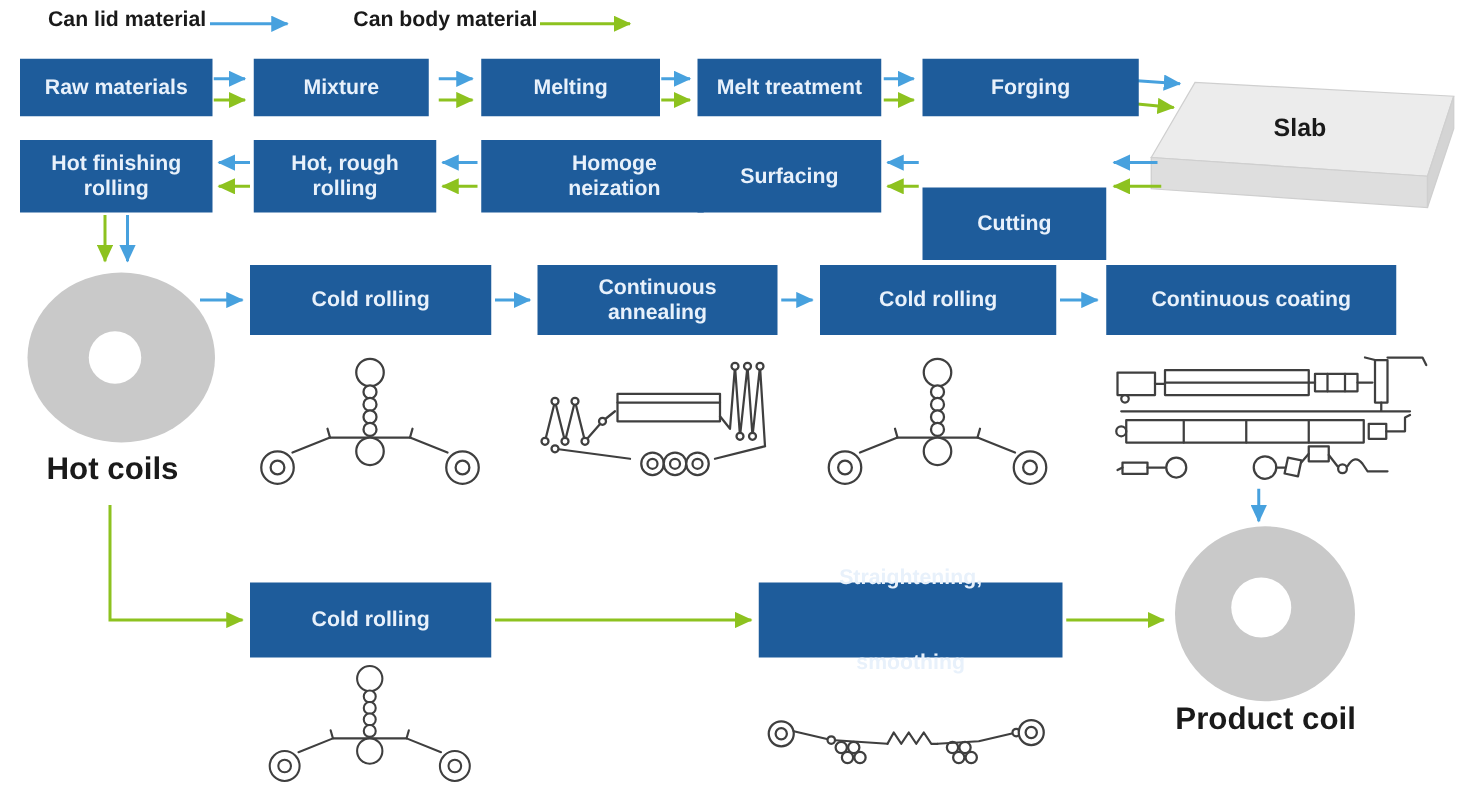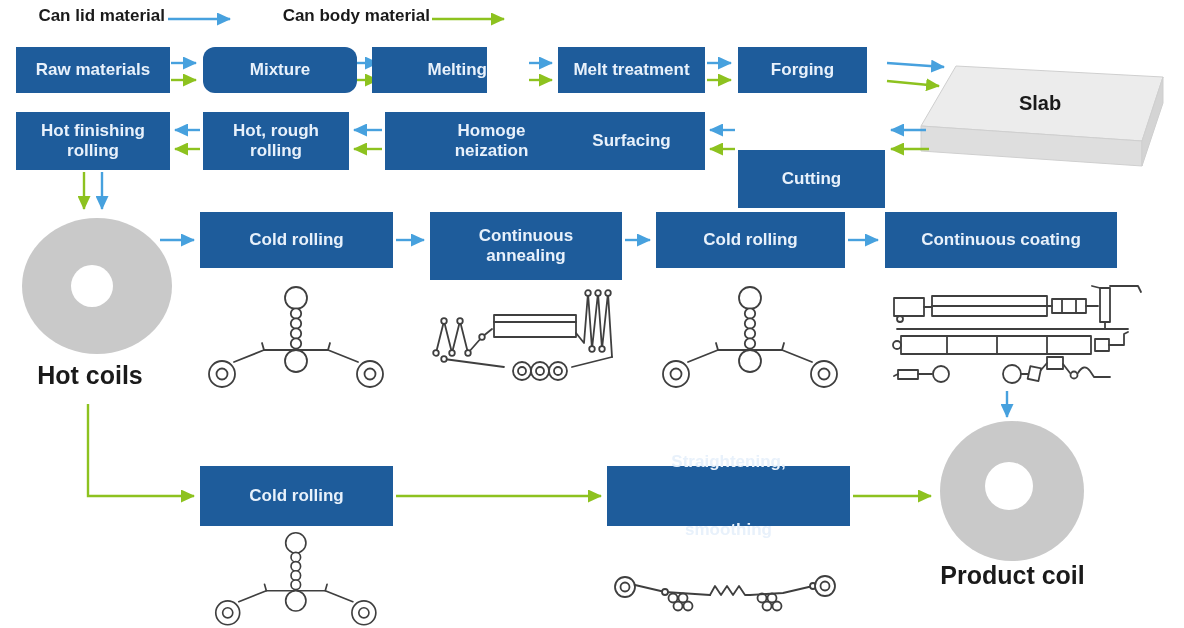--- a/index.html
+++ b/index.html
@@ -192,30 +192,30 @@
         <circle class="skf" cx="210" cy="21" r="4.5"></circle>
     </g>
   </svg>
 
   <div class="lbl legend-lbl" style="left:20px;top:6px;width:145px;">Can lid material</div>
   <div class="lbl legend-lbl" style="left:260px;top:6px;width:170px;">Can body material</div>
 
   <div class="pbox" style="left:16px;top:47px;width:154px;height:46px;">
     <span>Raw materials</span>
     </div>
-  <div class="pbox" style="left:203px;top:47px;width:154px;height:46px;border-radius:12px;">
+  <div class="pbox" style="left:203px;top:47px;width:140px;height:46px;">
     <span>Mixture</span>
     </div>
-  <div class="pbox" style="left:372px;top:47px;width:115px;height:46px;align-items:flex-end;">
+  <div class="pbox" style="left:385px;top:47px;width:143px;height:46px;">
     <span>Melting</span>
     </div>
   <div class="pbox" style="left:558px;top:47px;width:147px;height:46px;">
     <span>Melt treatment</span>
     </div>
-  <div class="pbox" style="left:738px;top:47px;width:129px;height:46px;">
+  <div class="pbox" style="left:738px;top:47px;width:173px;height:46px;">
     <span>Forging</span>
     </div>
 
   <div class="lbl slab-lbl" style="left:995px;top:92px;width:90px;">Slab</div>
 
   <div class="pbox" style="left:16px;top:112px;width:154px;height:58px;">
     <span>Hot finishing</span>
     <span>rolling</span>
     </div>
   <div class="pbox" style="left:203px;top:112px;width:146px;height:58px;">
@@ -231,21 +231,21 @@
     </div>
   <div class="pbox" style="left:738px;top:112px;width:147px;height:58px;margin-top:38px;">
     <span>Cutting</span>
     </div>
 
   <div class="lbl big-lbl" style="left:20px;top:361px;width:140px;">Hot coils</div>
 
   <div class="pbox" style="left:200px;top:212px;width:193px;height:56px;">
     <span>Cold rolling</span>
     </div>
-  <div class="pbox" style="left:430px;top:212px;width:192px;height:68px;justify-content:center;">
+  <div class="pbox" style="left:430px;top:212px;width:192px;height:56px;justify-content:center;">
     <span>Continuous</span>
     <span>annealing</span>
     </div>
   <div class="pbox" style="left:656px;top:212px;width:189px;height:56px;">
     <span>Cold rolling</span>
     </div>
   <div class="pbox" style="left:885px;top:212px;width:232px;height:56px;">
     <span>Continuous coating</span>
     </div>
 

